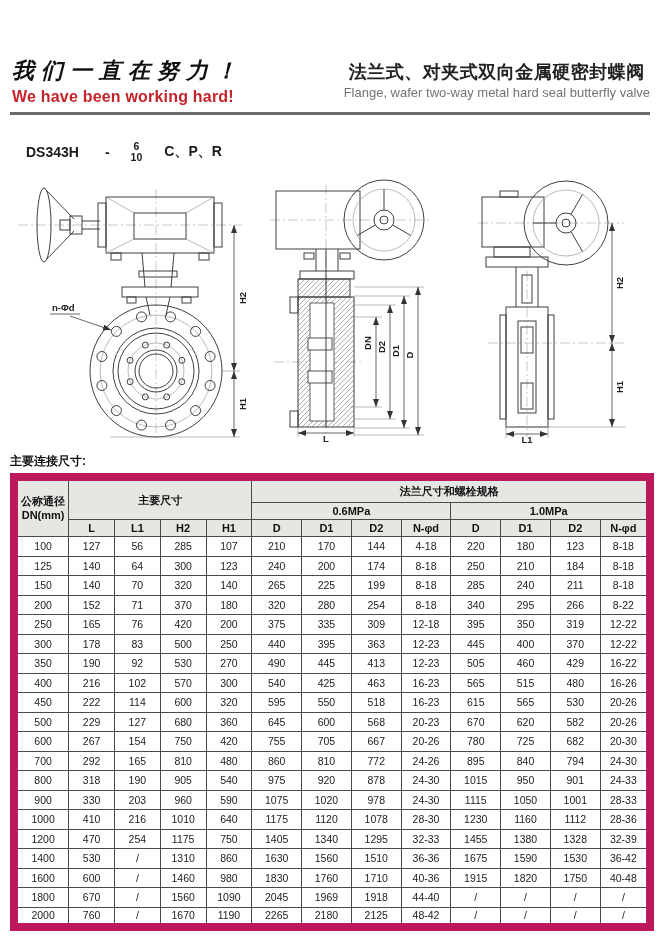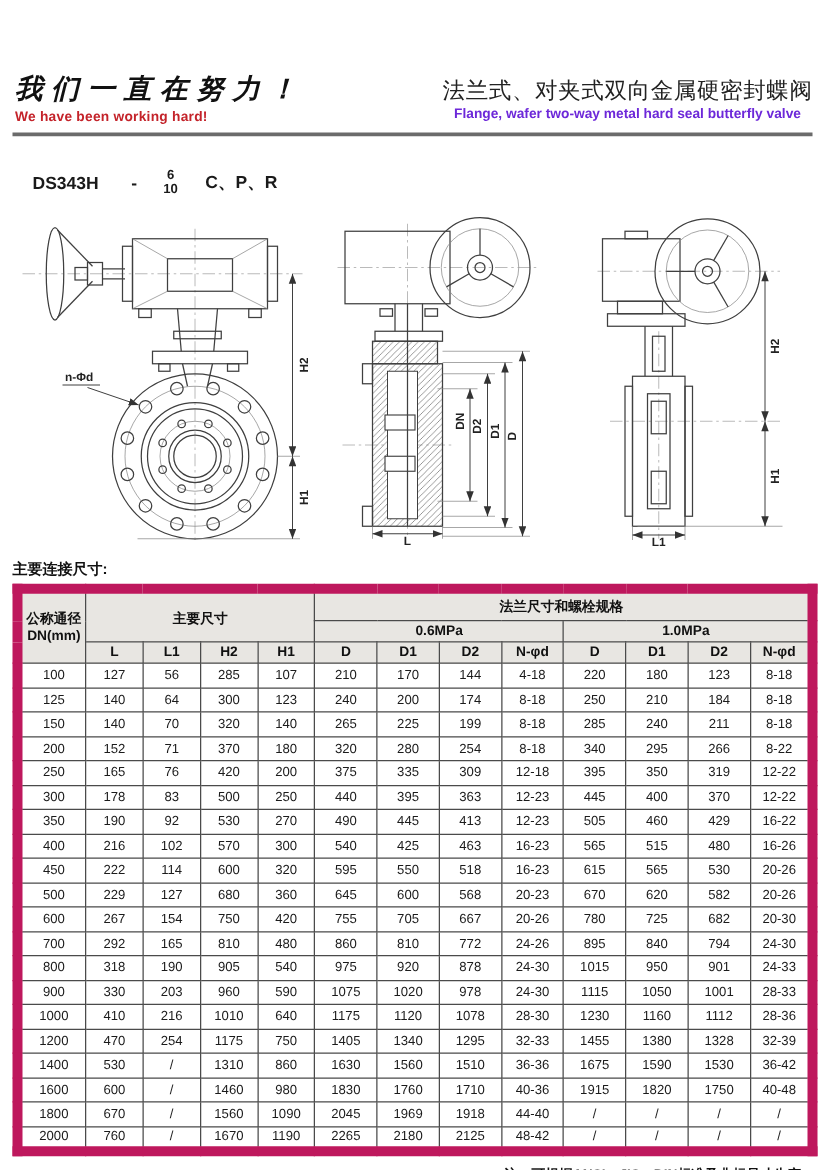--- a/index.html
+++ b/index.html
@@ -3,24 +3,24 @@
 <meta charset="utf-8">
 <style>
   * { margin:0; padding:0; box-sizing:border-box; }
   html,body { background:#ffffff; }
   body { font-family:"Liberation Sans", sans-serif; color:#1c1c1c; }
   .page { position:relative; width:660px; height:936px; background:#fff; overflow:hidden; padding:6px 8px 8px 8px;margin-top:48px; }
 
   
   .hdr { display:flex; justify-content:space-between; align-items:flex-start; padding:2px 2px 0 4px; }
   .slogan-zh { font-family:"DejaVu Serif", serif; font-style:italic; font-weight:bold; font-size:22px; letter-spacing:7px; color:#111; white-space:nowrap; }
-  .slogan-en { font-size:11px; font-weight:bold; color:#c4232a; margin-top:2px; letter-spacing:0.2px; }
+  .slogan-en { font-size:16px; font-weight:bold; color:#c4232a; margin-top:2px; letter-spacing:0.2px; }
   .titles { text-align:center; padding-top:4px; }
-  .title-zh { font-size:18px; font-weight:normal; color:#222; letter-spacing:0.5px; white-space:nowrap; }
-  .title-en { font-size:11px; font-weight:bold; color:#6d28d9; margin-top:1px; white-space:nowrap; }
+  .title-zh { font-size:18px; font-weight:bold; color:#222; letter-spacing:0.5px; white-space:nowrap; }
+  .title-en { font-size:13px; font-weight:normal; color:#737373; margin-top:1px; white-space:nowrap; }
   .divider { height:3px; background:#6b6b6b; margin:6px 2px 0 2px; }
 
   
   .model { display:flex; align-items:center; margin:22px 0 0 18px; font-weight:bold; font-size:14px; color:#1a1a1a; height:30px;gap:20px; }
   .model .dash { margin:0 1px 0 6px; }
   .frac { display:inline-flex; flex-direction:column; align-items:center; font-size:10.5px; line-height:1.05; margin-right:2px; }
 
   
   .drawings { display:flex; justify-content:space-between; align-items:flex-start; margin:8px 2px 0 2px; height:268px; }
   svg { display:block; }

